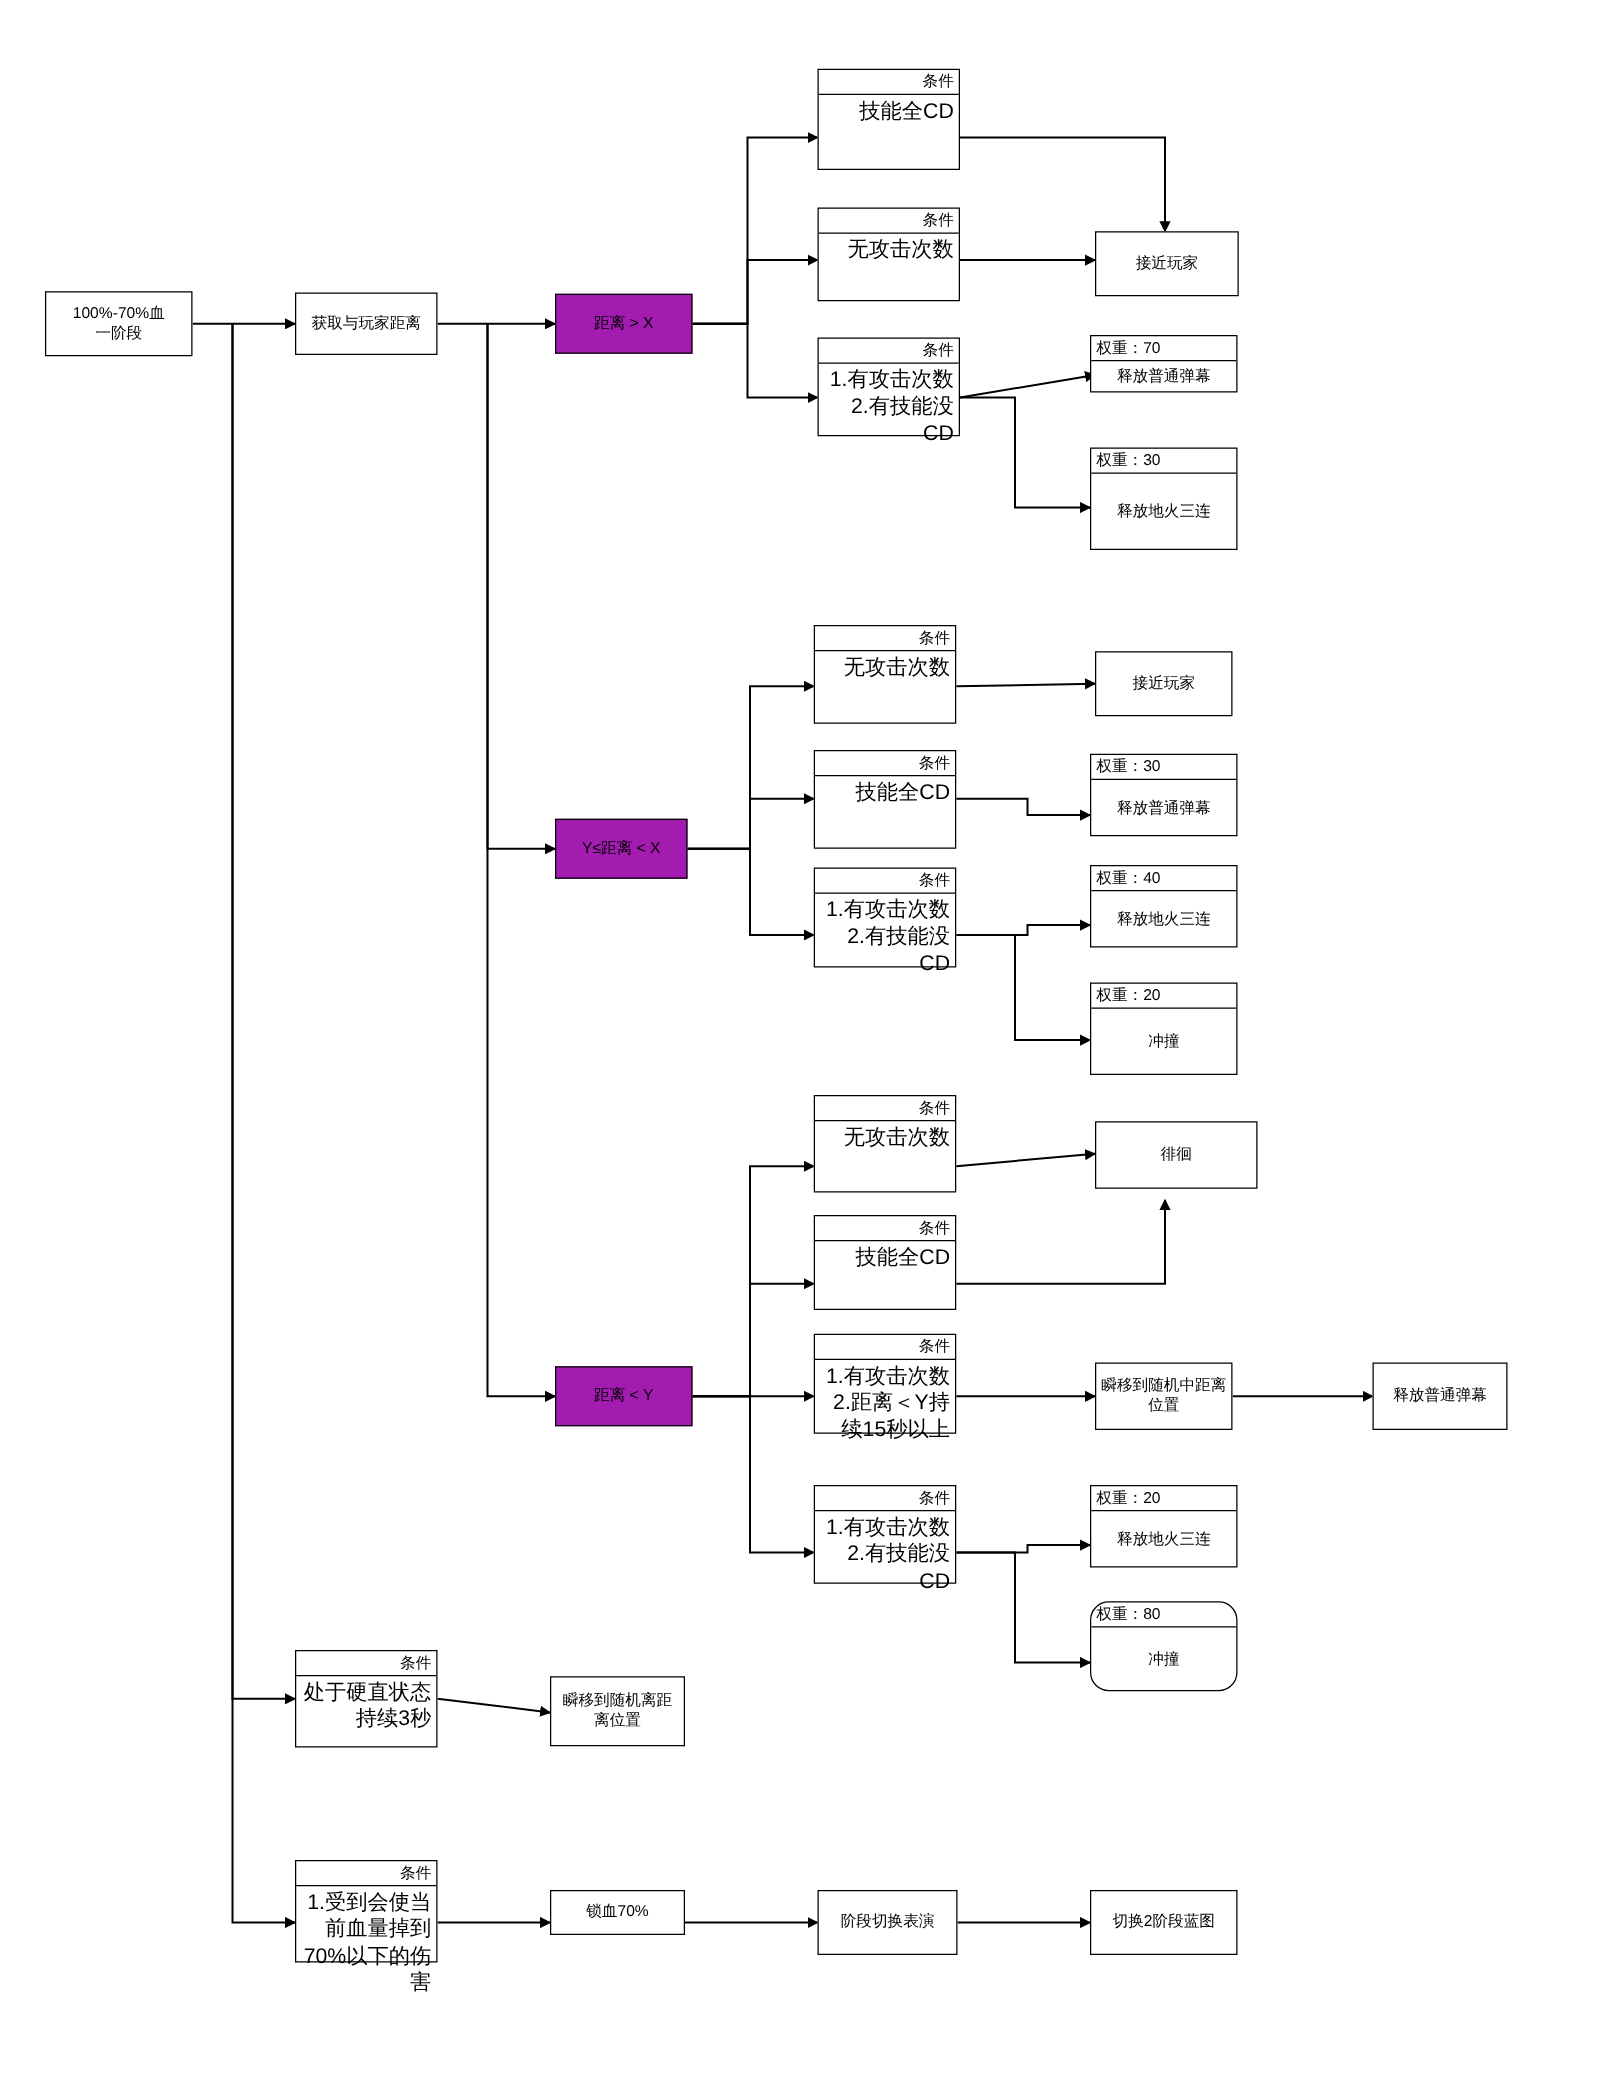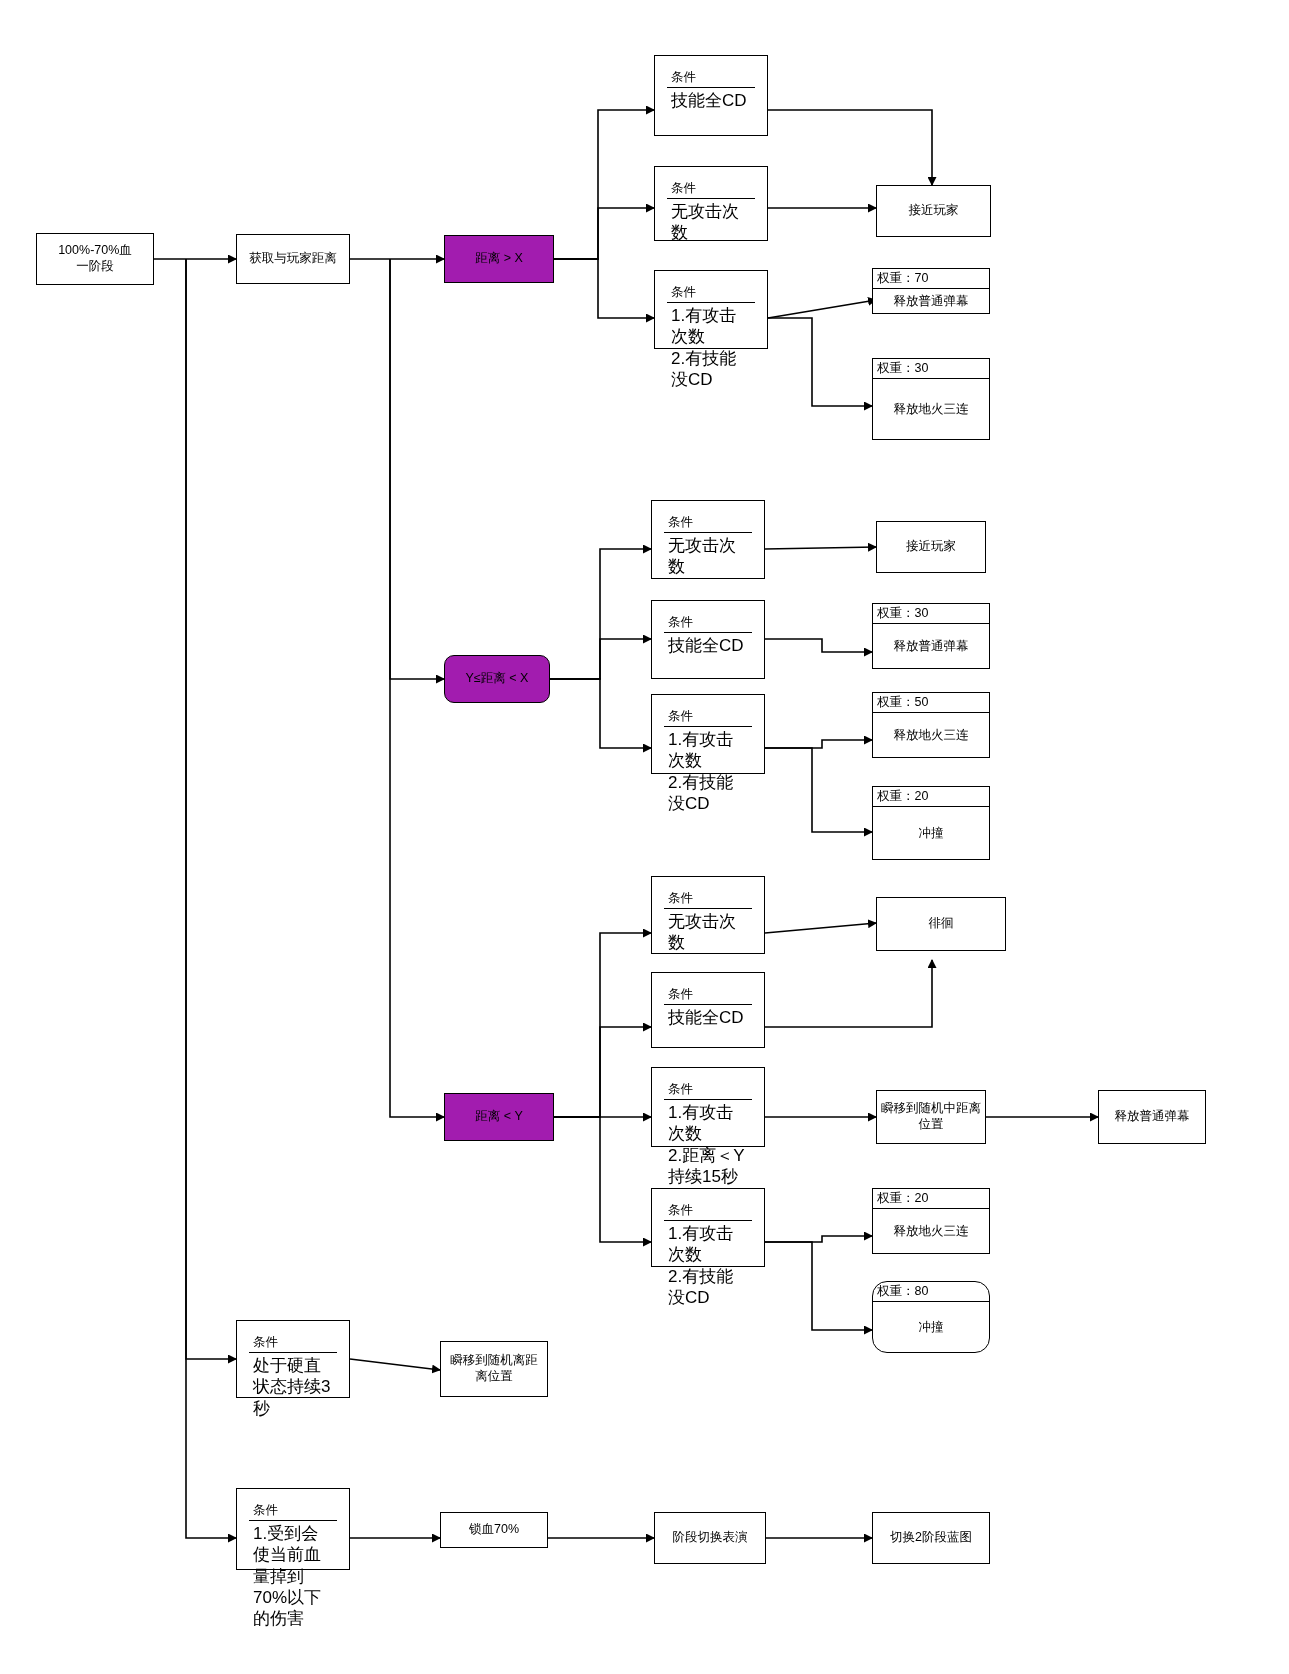--- a/index.html
+++ b/index.html
@@ -38,22 +38,22 @@
     justify-content: center;
     text-align: center;
     padding: 2px 4px;
   }
   .node.decision {
     background: #a21caf;
     border-color: #000000;
   }
   .node.cond {
     display: block;
-    padding: 12px;
-    text-align: left;
+    padding: 0;
+    text-align: right;
   }
   .cond .cond-head {
     border-bottom: 1px solid #000000;
     padding: 2px 4px 2px 4px;
     font-size: 12.5px;
     line-height: 1.2;
   }
   .cond .cond-body {
     padding: 2px 4px;
     font-size: 17px;
@@ -143,21 +143,21 @@
     </g>
   </svg>
 
   <div class="node label-multiline" style="left:36px; top:233px; width:118px; height:52px;">100%-70%血
 一阶段</div>
 
   <div class="node" style="left:236px; top:234px; width:114px; height:50px;text-align:center;">获取与玩家距离</div>
 
   <div class="node decision" style="left:444px; top:235px; width:110px; height:48px;">距离 &gt; X</div>
 
-  <div class="node decision" style="left:444px; top:655px; width:106px; height:48px;border-radius:10px;">Y≤距离 &lt; X</div>
+  <div class="node decision" style="left:444px; top:655px; width:106px; height:48px;">Y≤距离 &lt; X</div>
 
   <div class="node decision" style="left:444px; top:1093px; width:110px; height:48px;">距离 &lt; Y</div>
 
   <div class="node cond" style="left:654px; top:55px; width:114px; height:81px;">
     <div class="cond-head">条件</div>
     <div class="cond-body">技能全CD</div>
   </div>
 
   <div class="node cond" style="left:654px; top:166px; width:114px; height:75px;">
     <div class="cond-head">条件</div>
@@ -199,21 +199,21 @@
   </div>
 
   <div class="node" style="left:876px; top:521px; width:110px; height:52px;">接近玩家</div>
 
   <div class="node weighted" style="left:872px; top:603px; width:118px; height:66px;">
     <div class="w-head">权重：30</div>
     <div class="w-body" style="height:calc(100% - 22px);">释放普通弹幕</div>
   </div>
 
   <div class="node weighted" style="left:872px; top:692px; width:118px; height:66px;">
-    <div class="w-head">权重：50</div>
+    <div class="w-head">权重：40</div>
     <div class="w-body" style="height:calc(100% - 22px);">释放地火三连</div>
   </div>
 
   <div class="node weighted" style="left:872px; top:786px; width:118px; height:74px;">
     <div class="w-head">权重：20</div>
     <div class="w-body" style="height:calc(100% - 22px);">冲撞</div>
   </div>
 
   <div class="node cond" style="left:651px; top:876px; width:114px; height:78px;">
     <div class="cond-head">条件</div>

